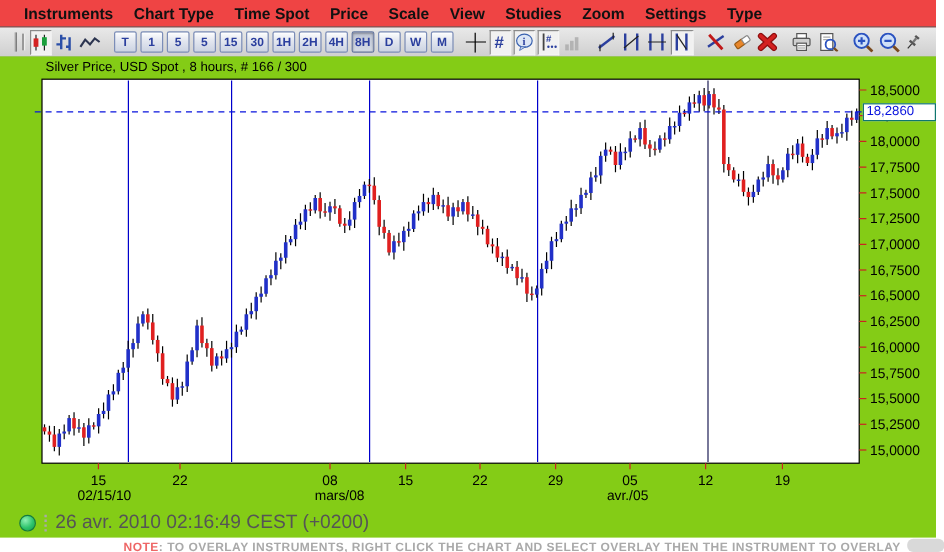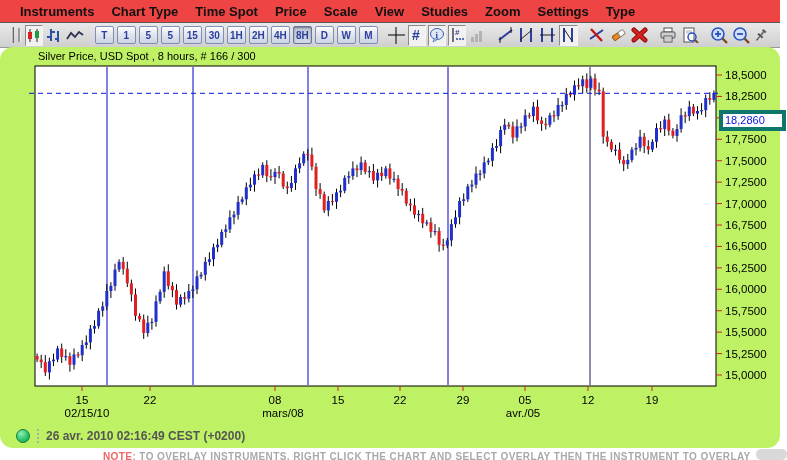--- a/index.html
+++ b/index.html
@@ -23,31 +23,31 @@
   .tsbtn{height:16px;min-width:13px;padding:0 2px;margin:0 1.5px;display:flex;align-items:center;
     justify-content:center;font-size:10px;font-weight:bold;color:#2b3f9e;
     background:linear-gradient(#fdfdfe,#e2e6ef 45%,#ccd3e2);border:1px solid #7b8db8;
     border-radius:2px;box-shadow:inset 0 1px 0 #fff;}
   .tsbtn.active{background:linear-gradient(#bfc6d6,#d4dae5);
     box-shadow:inset 0 1px 2px rgba(0,0,0,.4);border-color:#66779f;text-align:right;}
   .gap{width:12px;}
   .pin{margin-left:auto;margin-right:10px;}
 
   
-  .chart-area{position:absolute;left:0;top:47px;width:780px;height:401px;background:#bef264;border-radius:13px;}
+  .chart-area{position:absolute;left:0;top:47px;width:780px;height:401px;background:#84cc16;}
   .chart-title{position:absolute;left:38px;top:3px;font-size:11px;color:#000;}
   svg.plot{position:absolute;left:0;top:0;}
   svg.plot text{font-family:"Liberation Sans",sans-serif;font-size:11.5px;fill:#000;}
   .price-flag{position:absolute;left:719px;width:57px;height:13px;background:#fff;
-    border:4px solid #0f766e;color:#0913dd;font-size:11px;line-height:13px;padding-left:2px;margin-top:24px;}
+    border:1px solid #0f766e;color:#0913dd;font-size:11px;line-height:13px;padding-left:2px;}
   .statusbar{position:absolute;left:16px;top:380px;height:18px;display:flex;align-items:center;gap:7px;}
   .dot{width:12px;height:12px;border-radius:50%;border:1px solid #157a41;
     background:radial-gradient(circle at 35% 30%,#8ff0b4,#2ec46c 55%,#169a4d);}
   .dotsep{width:0;height:14px;border-left:2px dotted #aaa;}
-  .statustext{font-size:12px;font-weight:bold;color:#555;}
+  .statustext{font-size:16px;font-weight:normal;color:#555;}
 
   
   .note{position:absolute;left:103px;top:451px;font-size:10px;font-weight:bold;
     letter-spacing:.4px;white-space:nowrap;}
   .note .nlabel{color:#e66;}
   .note .ntext{color:#a9a9a9;}
   .scroll-corner{position:absolute;left:756px;top:449px;width:31px;height:11px;
     background:#d9d9d9;border-radius:5px;}
 </style>
 </head>

